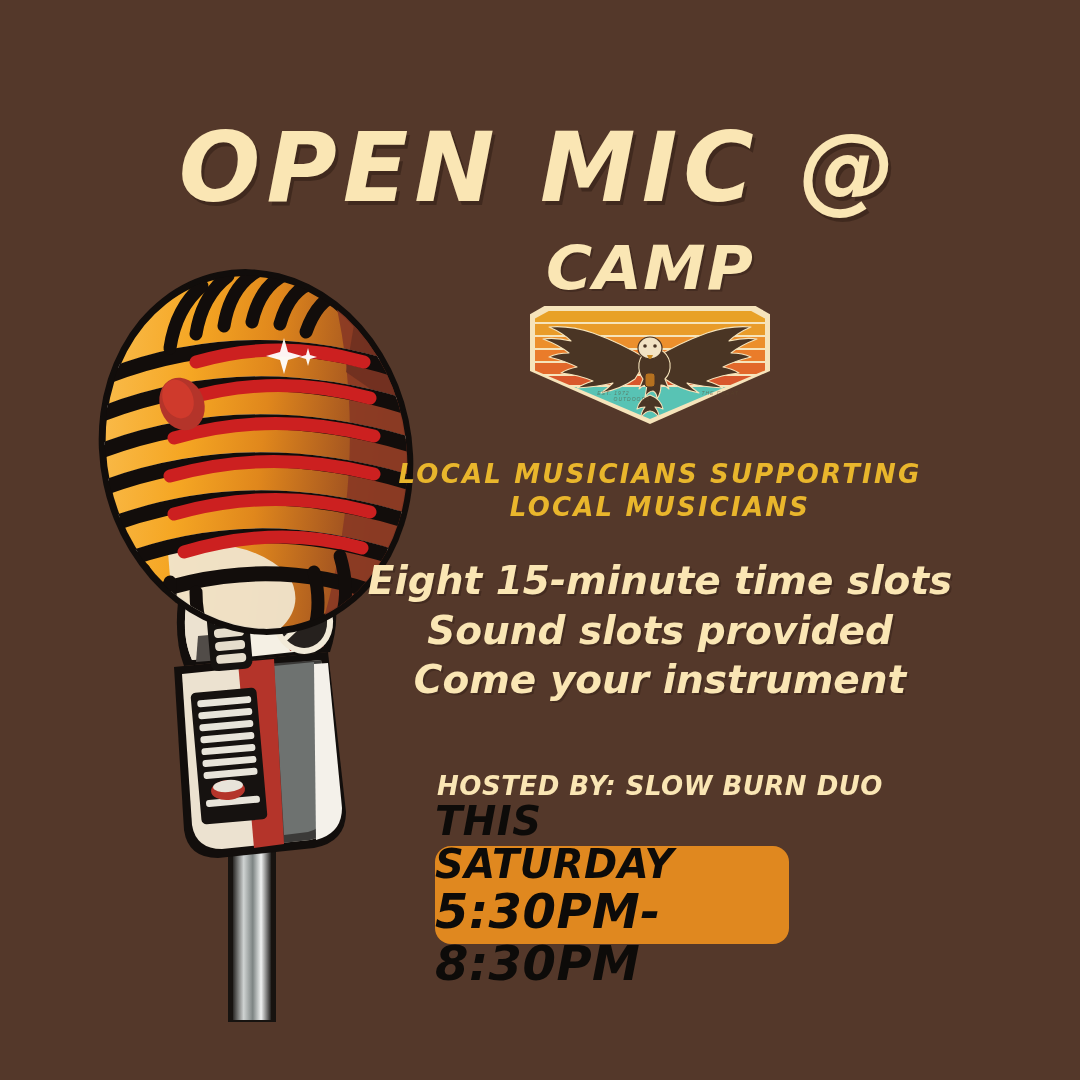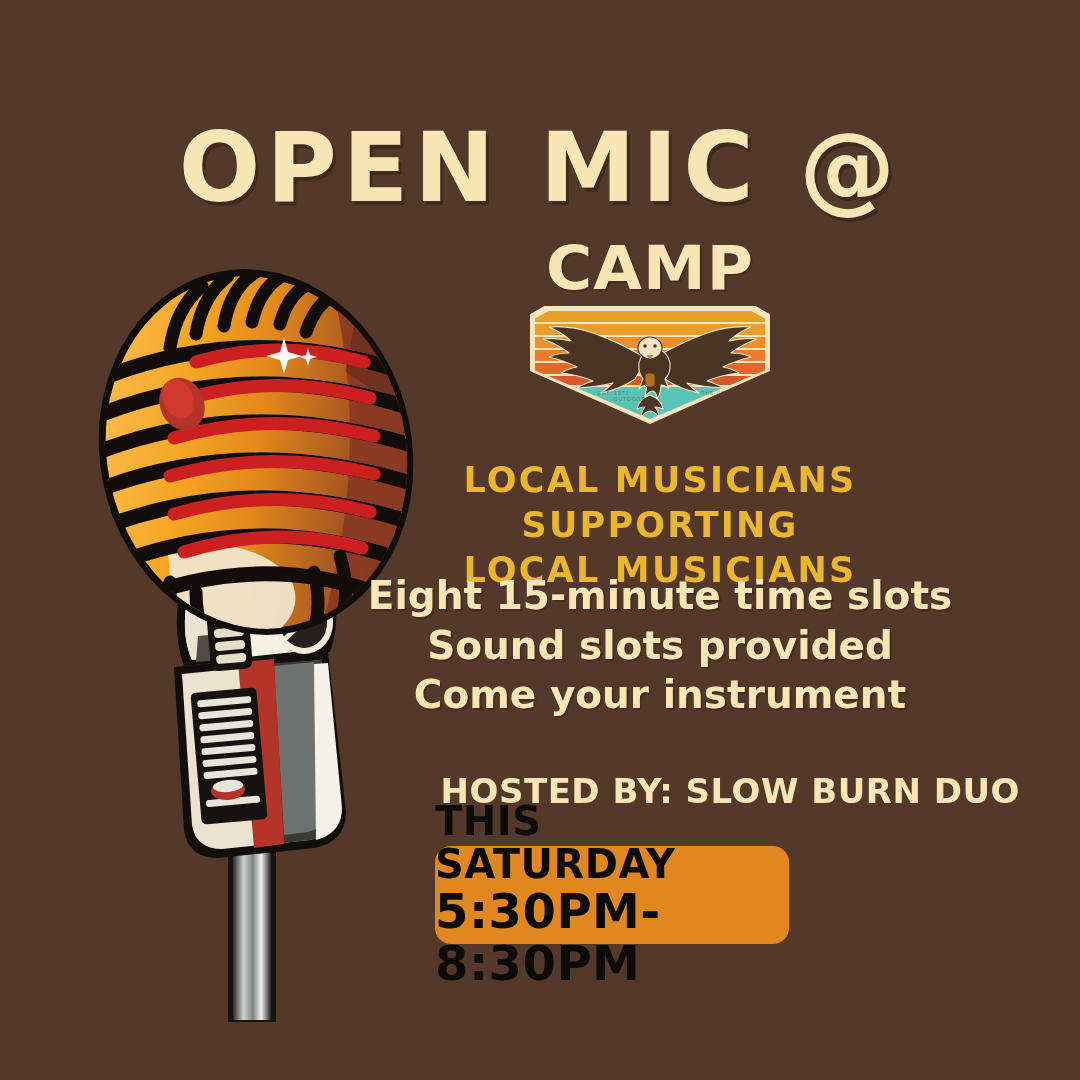--- a/index.html
+++ b/index.html
@@ -103,21 +103,21 @@
   .badge-microtext span { margin: 0 36px; }
 
   
   #subtitle {
     position: absolute;
     top: 458px;
     left: 340px;
     width: 640px;
     text-align: center;
     font-family: "DejaVu Sans", sans-serif;
-    font-size: 35px;
+    font-size: 26px;
     font-weight: bold;
     letter-spacing: 2.2px;
     line-height: 1.28;
     color: #e9b62c;
   }
 
   
   #details {
     position: absolute;
     top: 556px;
@@ -132,23 +132,23 @@
     text-shadow: 2px 2px 0 rgba(40,24,16,.35);
   }
   #details div { white-space: nowrap; }
 
   
   #host {
     position: absolute;
     top: 771px;
     left: 300px;
     width: 720px;
-    text-align: right;
-    font-family: "DejaVu Sans", sans-serif;
-    font-size: 34px;
+    text-align: center;
+    font-family: "DejaVu Sans", sans-serif;
+    font-size: 26px;
     font-weight: bold;
     letter-spacing: 0.5px;
     color: #fae6b4;
     white-space: nowrap;
   }
 
   
   #date-badge {
     position: absolute;
     top: 846px;
@@ -173,21 +173,21 @@
     position: absolute;
     top: 252px;
     left: 78px;
     width: 360px;
     height: 770px;
   }
 </style>
 </head>
 <body>
 
-<div id="poster" style="background: rgb(84, 56, 42);">
+<div id="poster" style="background: rgb(84, 56, 42); font-style: italic;">
 
   <div id="mic">
     <svg viewBox="0 0 360 770" width="360" height="770" xmlns="http://www.w3.org/2000/svg">
       <defs>
         <clipPath id="headClip">
           <ellipse cx="178" cy="200" rx="150" ry="178" transform="rotate(-12 178 200)"></ellipse>
         </clipPath>
         <linearGradient id="goldG" x1="0" y1="0" x2="1" y2="0.4">
           <stop offset="0%" stop-color="#fbc45b"></stop>
           <stop offset="38%" stop-color="#f5a623"></stop>
@@ -360,21 +360,21 @@
         <span>EST. 1972</span><span>THE GREAT OUTDOORS</span>
       </div>
     </div>
   </div>
 
   <div id="subtitle" style="color: rgb(233, 182, 44);">
     <div>LOCAL MUSICIANS SUPPORTING</div>
     <div>LOCAL MUSICIANS</div>
   </div>
 
-  <div id="details" style="color: rgb(250, 230, 180); margin-top: 15px;">
+  <div id="details" style="color: rgb(250, 230, 180);">
     <div>Eight 15-minute time slots</div>
     <div>Sound slots provided</div>
     <div>Come your instrument</div>
   </div>
 
   <div id="host" style="color: rgb(250, 230, 180);">HOSTED BY: SLOW BURN DUO</div>
 
   <div id="date-badge" style="background: rgb(224, 136, 31); color: rgb(13, 11, 9);">
     <div class="line1">THIS SATURDAY</div>
     <div class="line2">5:30PM-8:30PM</div>

